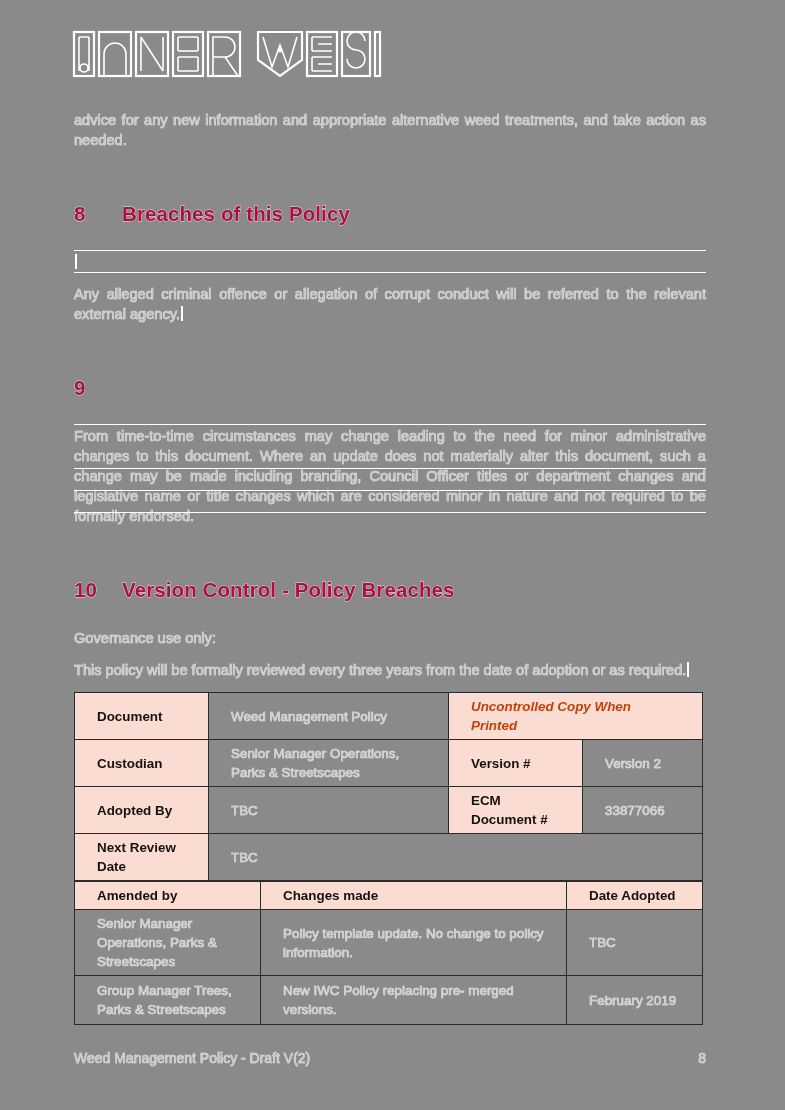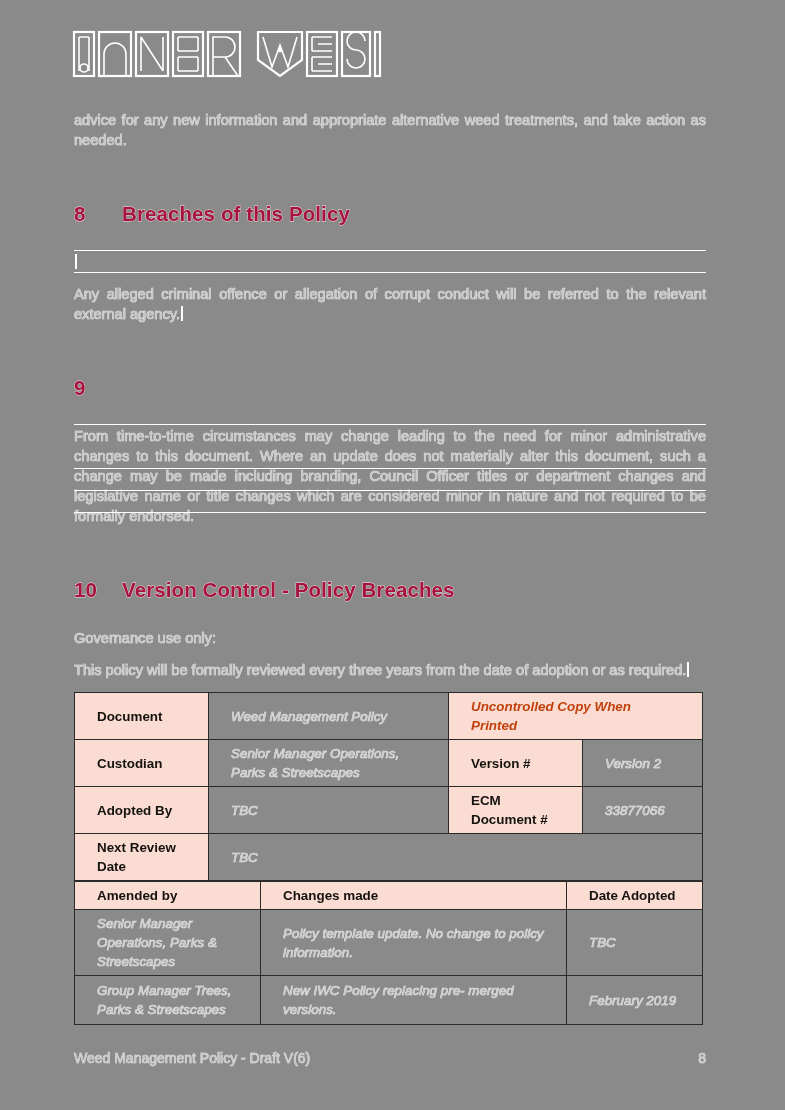--- a/index.html
+++ b/index.html
@@ -114,21 +114,20 @@
   td.lbl {
     background: #fadcd2;
     color: #16120f;
     font-weight: bold;
   }
   td.val {
     background: #8a8a8a;
     color: #cfcfcf;
     -webkit-text-stroke: 0.6px #f2f2f2;
     paint-order: stroke fill;
-    font-style: italic;
   }
   td.hdr-italic {
     background: #fadcd2;
     color: #c2410c;
     font-weight: bold;
     font-style: italic;
   }
   td.top {
     vertical-align: top;
     margin-top: 36px;
@@ -290,17 +289,17 @@
           <td class="val top" style="height:40px">Group Manager Trees, Parks &amp; Streetscapes</td>
           <td class="val top">New IWC Policy replacing pre- merged versions.</td>
           <td class="val">February 2019</td>
         </tr>
       </tbody>
     </table>
 
   </div>
 
   <div class="footer">
-    <span>Weed Management Policy - Draft V(6)</span>
+    <span>Weed Management Policy - Draft V(2)</span>
     <span>8</span>
   </div>
 
 </div>
 
 </body></html>

